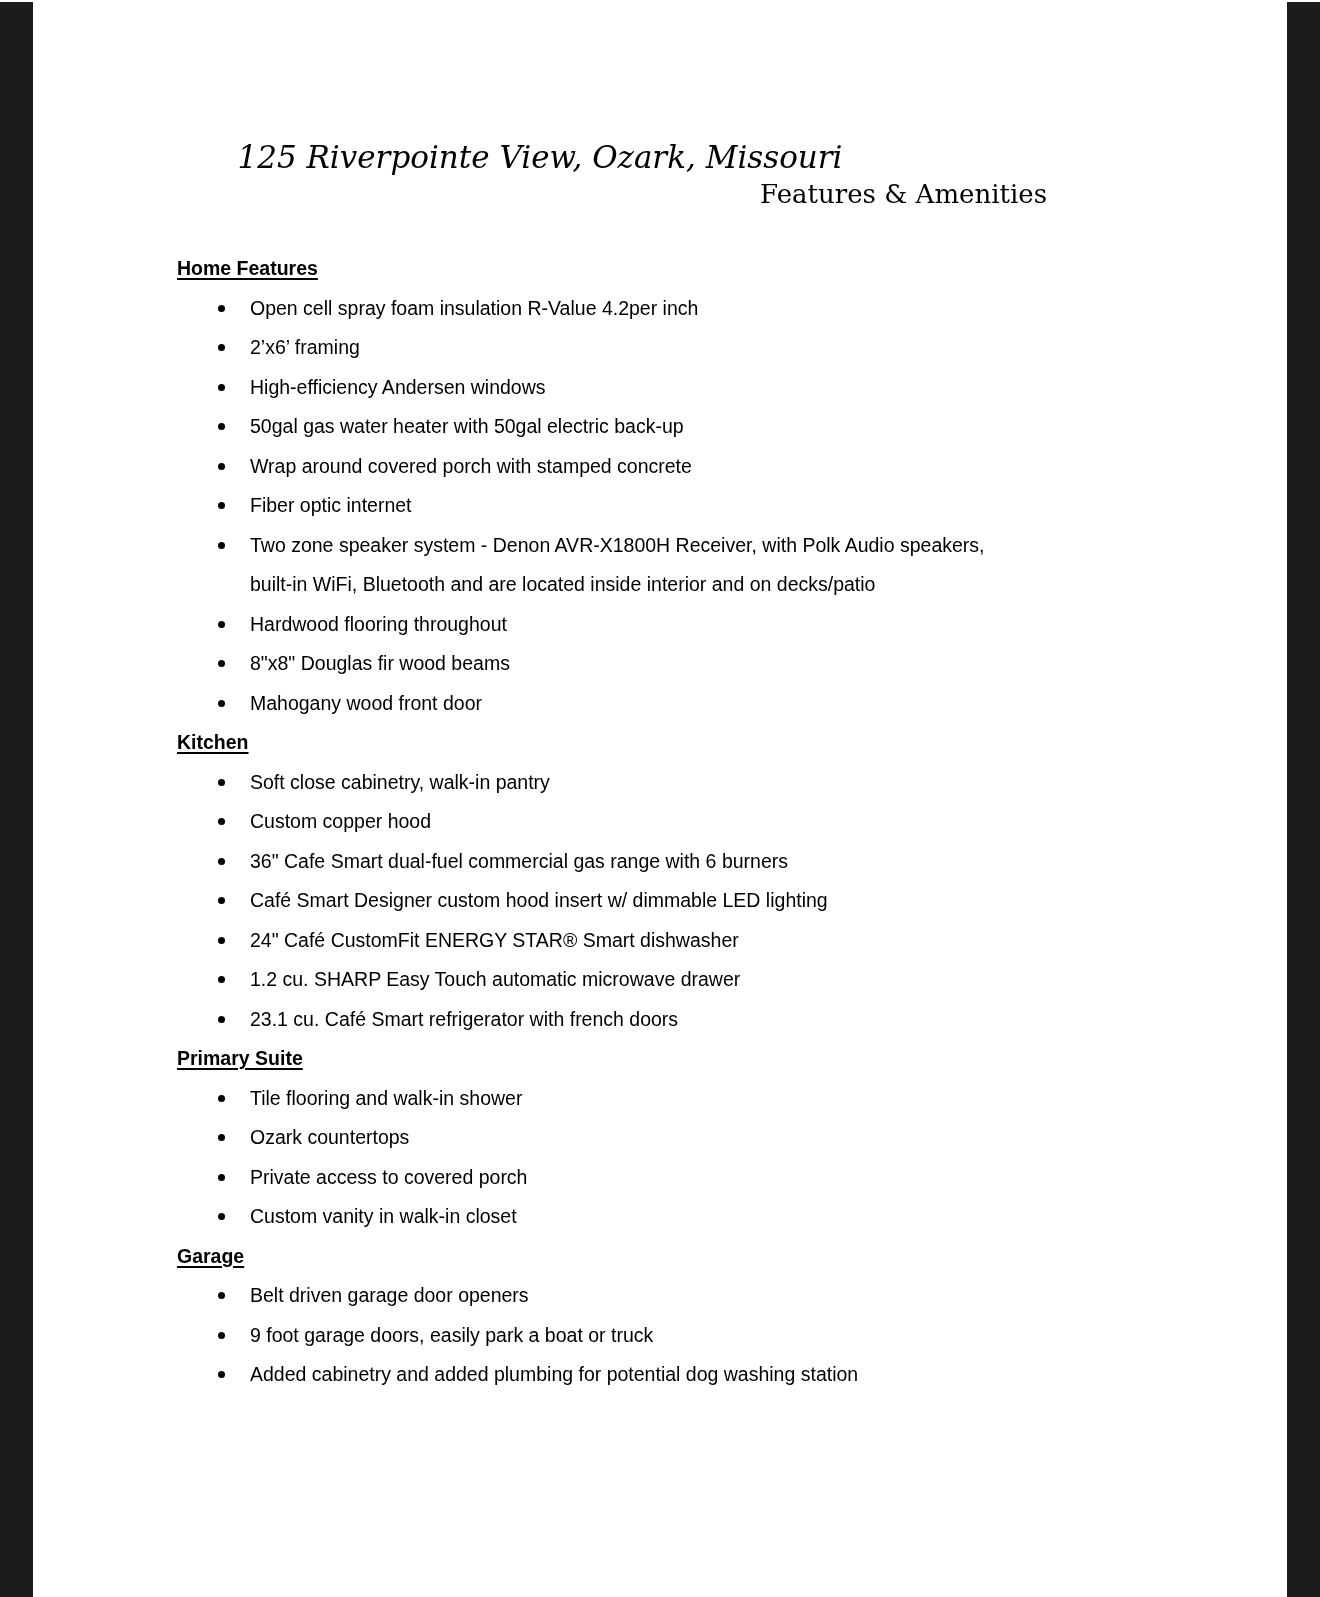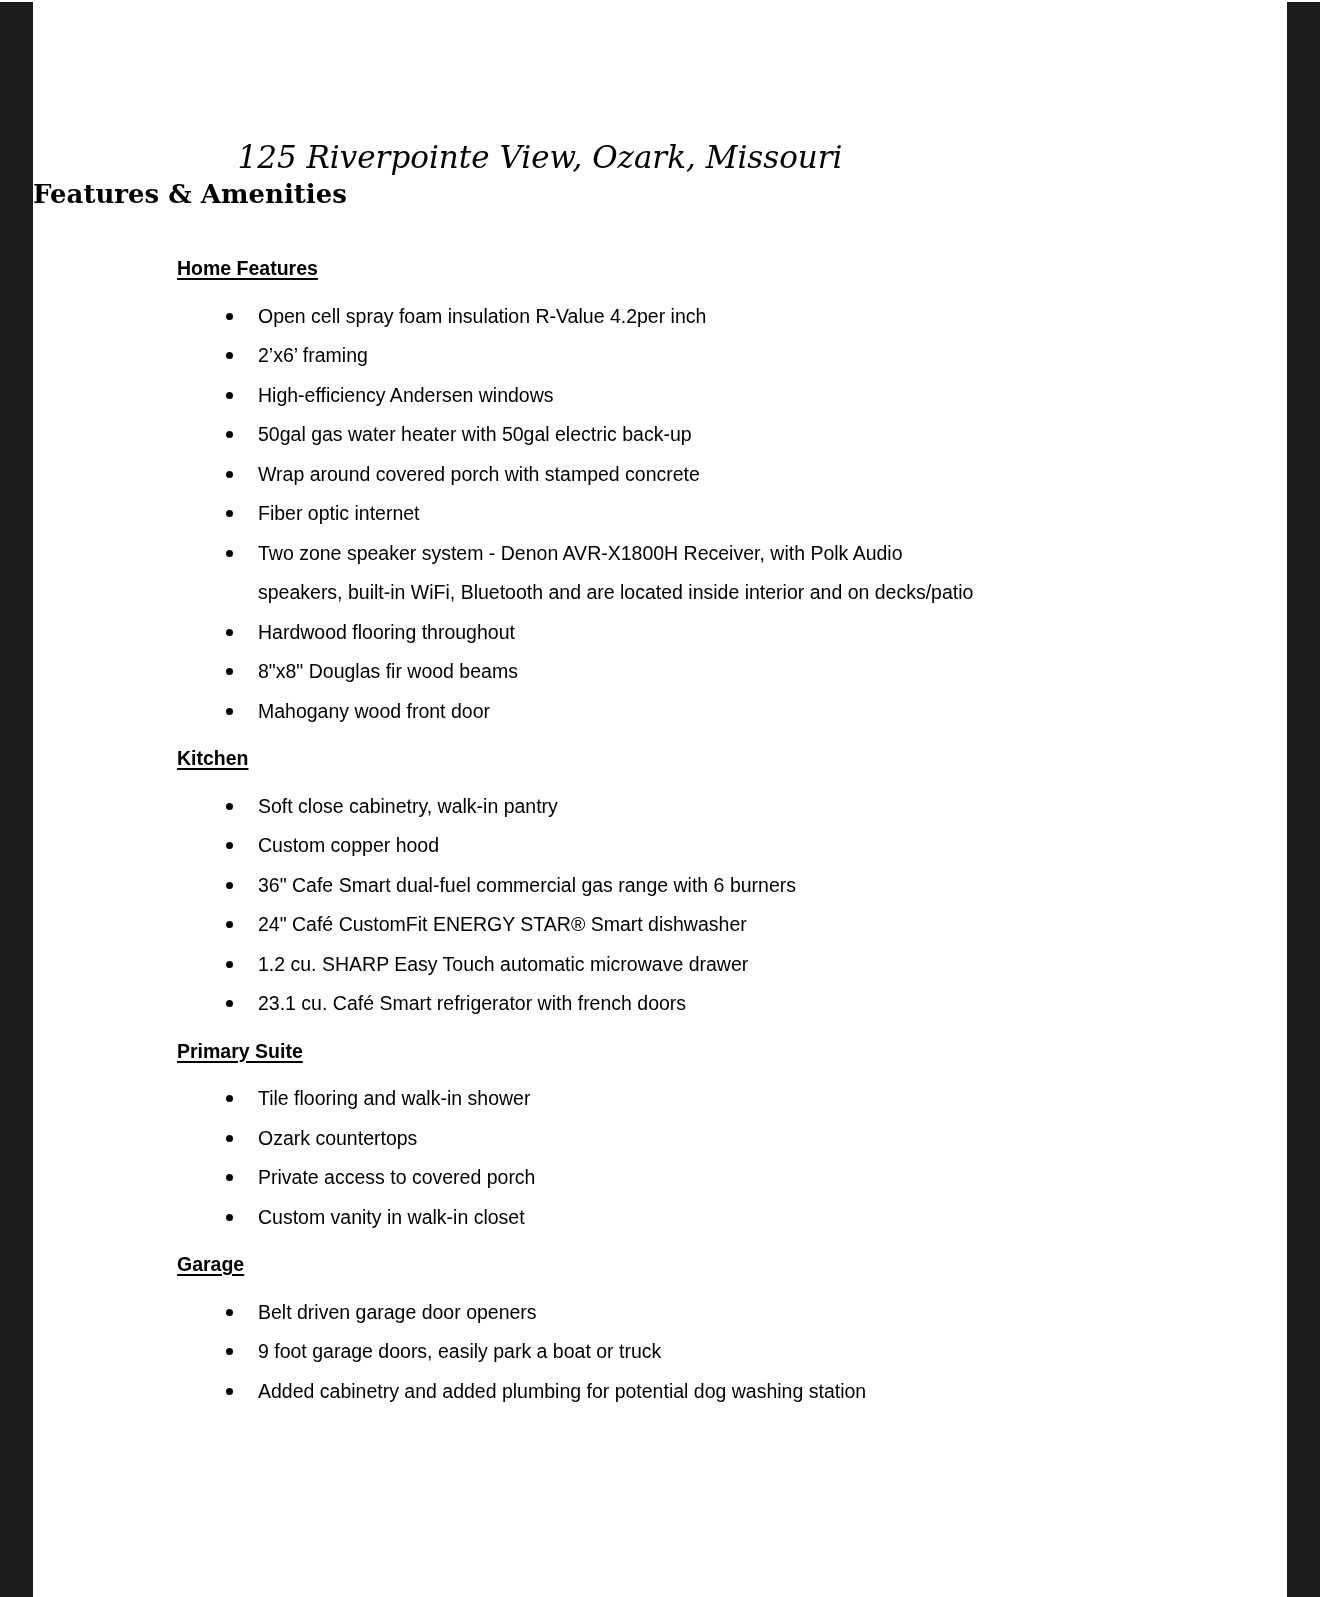--- a/index.html
+++ b/index.html
@@ -38,44 +38,44 @@
     font-weight: 400;
     font-size: 31px;
     line-height: 37px;
     text-align: center;
     color: #000000;
   }
   .doc-subtitle {
     margin: 1px 0 0 0;
     font-family: "DejaVu Serif", "Liberation Serif", serif;
     font-style: normal;
-    font-weight: 700;
+    font-weight: 400;
     font-size: 26px;
     line-height: 34px;
-    text-align: left;
+    text-align: right;
     color: #000000;
   }
   .content {
     margin-top: 38px;
     padding-left: 144px;
     padding-right: 52px;
     font-family: "Liberation Sans", "DejaVu Sans", sans-serif;
     font-size: 19.5px;
     line-height: 39.5px;
     color: #000000;
   }
   .section-heading {
     font-weight: 700;
     text-decoration: underline;
     text-underline-offset: 3px;
     text-decoration-thickness: 2px;
   }
   ul.bullet-list {
     list-style: none;
-    margin: 8px;
+    margin: 0;
     padding: 0 0 0 73px;
     max-width: 900px;
   }
   li.bullet-item {
     position: relative;
   }
   li.bullet-item::before {
     content: "";
     position: absolute;
     left: -32px;
@@ -107,20 +107,21 @@
         <li class="bullet-item">Two zone speaker system - Denon AVR-X1800H Receiver, with Polk Audio speakers, built-in WiFi, Bluetooth and are located inside interior and on decks/patio</li>
         <li class="bullet-item">Hardwood flooring throughout</li>
         <li class="bullet-item">8"x8" Douglas fir wood beams</li>
         <li class="bullet-item">Mahogany wood front door</li>
       </ul>
       <div class="section-heading">Kitchen</div>
       <ul class="bullet-list">
         <li class="bullet-item">Soft close cabinetry, walk-in pantry</li>
         <li class="bullet-item">Custom copper hood</li>
         <li class="bullet-item">36" Cafe Smart dual-fuel commercial gas range with 6 burners</li>
+        <li class="bullet-item">Café Smart Designer custom hood insert w/ dimmable LED lighting</li>
         <li class="bullet-item">24" Café CustomFit ENERGY STAR® Smart dishwasher</li>
         <li class="bullet-item">1.2 cu. SHARP Easy Touch automatic microwave drawer</li>
         <li class="bullet-item">23.1 cu. Café Smart refrigerator with french doors</li>
       </ul>
       <div class="section-heading">Primary Suite</div>
       <ul class="bullet-list">
         <li class="bullet-item">Tile flooring and walk-in shower</li>
         <li class="bullet-item">Ozark countertops</li>
         <li class="bullet-item">Private access to covered porch</li>
         <li class="bullet-item">Custom vanity in walk-in closet</li>

